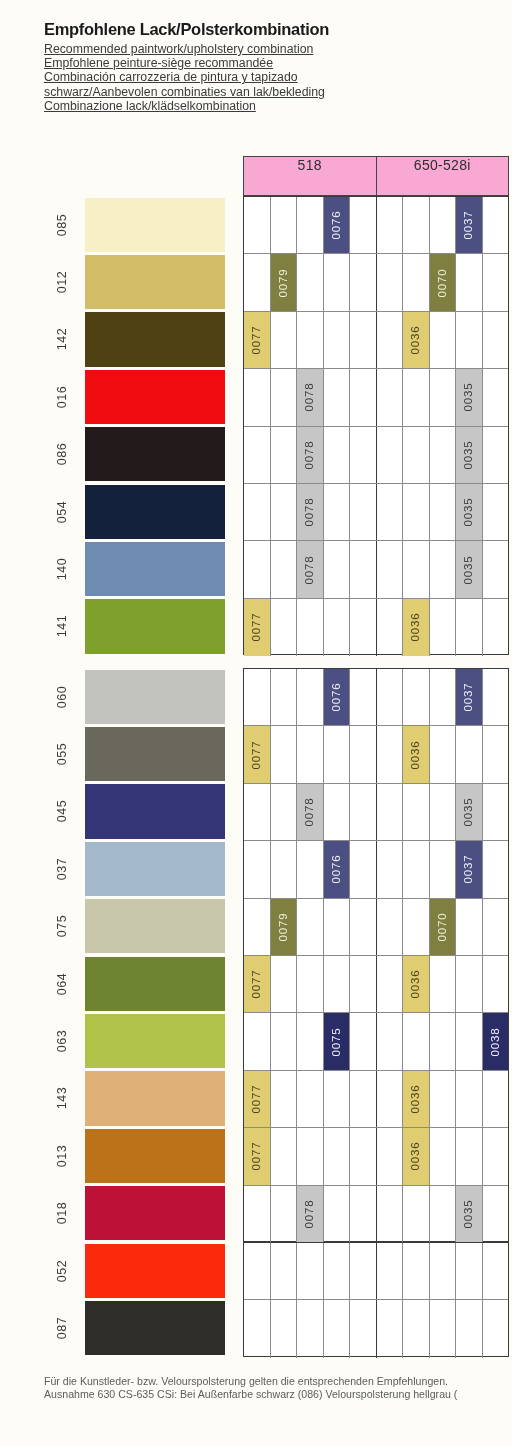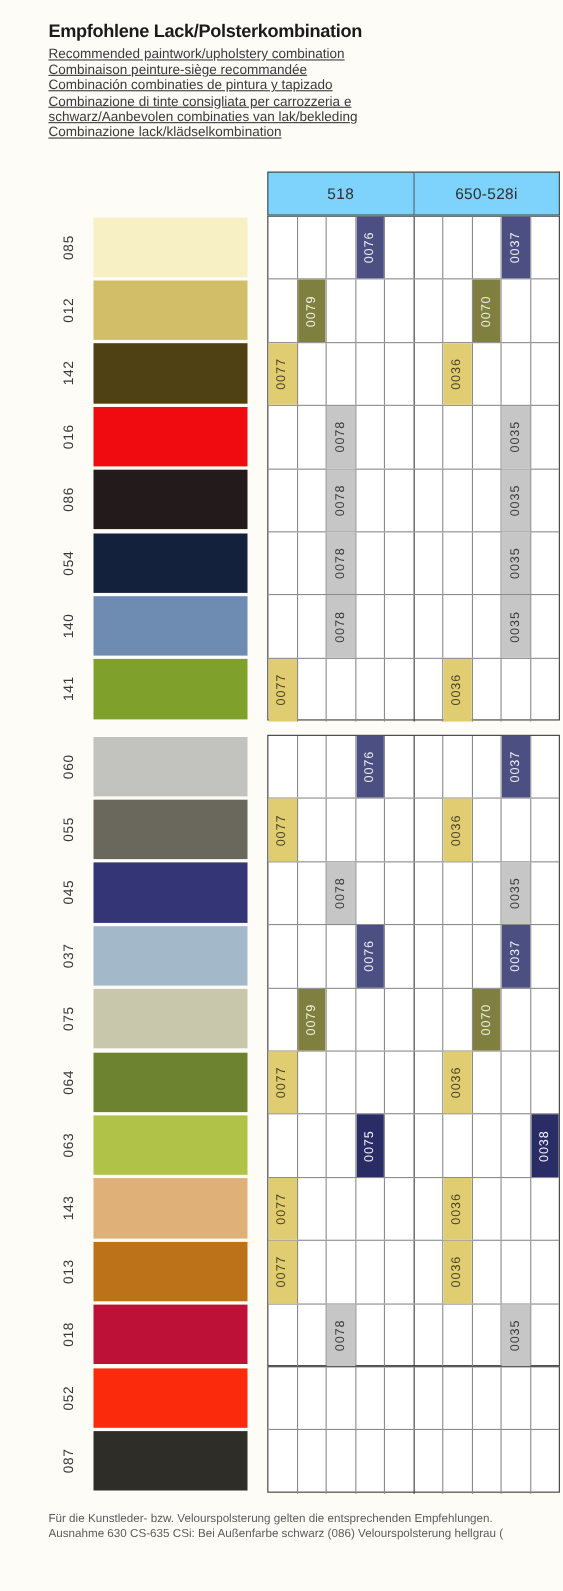--- a/index.html
+++ b/index.html
@@ -49,25 +49,25 @@
     left: 243px;
     top: 156px;
     width: 266px;
     height: 40px;
     display: flex;
   }
   .grp-head {
     flex: 1 1 0;
     border: 1.3px solid #444;
     display: flex;
-    align-items: center;
+    align-items: flex-start;
     justify-content: center;
     font-size: 14px;
     color: #2e2e2e;
-    background: #7dd3fc;
+    background: #f9a8d4;
   }
   .grp-head + .grp-head { border-left: 0; }
   .grp-head-label { letter-spacing: 0.3px; }
 
   
   .swatch-col {
     position: absolute;
     left: 85px;
     width: 140px;
   }
@@ -168,23 +168,22 @@
 </style>
 </head>
 <body>
 
 <div class="page">
 
   <div class="header">
     <div class="title">Empfohlene Lack/Polsterkombination</div>
     <div class="subtitle-list">
         <div>Recommended paintwork/upholstery combination</div>
-        <div>Combinaison peinture-siège recommandée</div>
-        <div>Combinación combinaties de pintura y tapizado</div>
-        <div>Combinazione di tinte consigliata per carrozzeria e</div>
+        <div>Empfohlene peinture-siège recommandée</div>
+        <div>Combinación carrozzeria de pintura y tapizado</div>
         <div>schwarz/Aanbevolen combinaties van lak/bekleding</div>
         <div>Combinazione lack/klädselkombination</div>
       </div>
   </div>
 
   <div class="grp-head-wrap">
       <div class="grp-head">
         <span class="grp-head-label">518</span>
       </div>
       <div class="grp-head">

